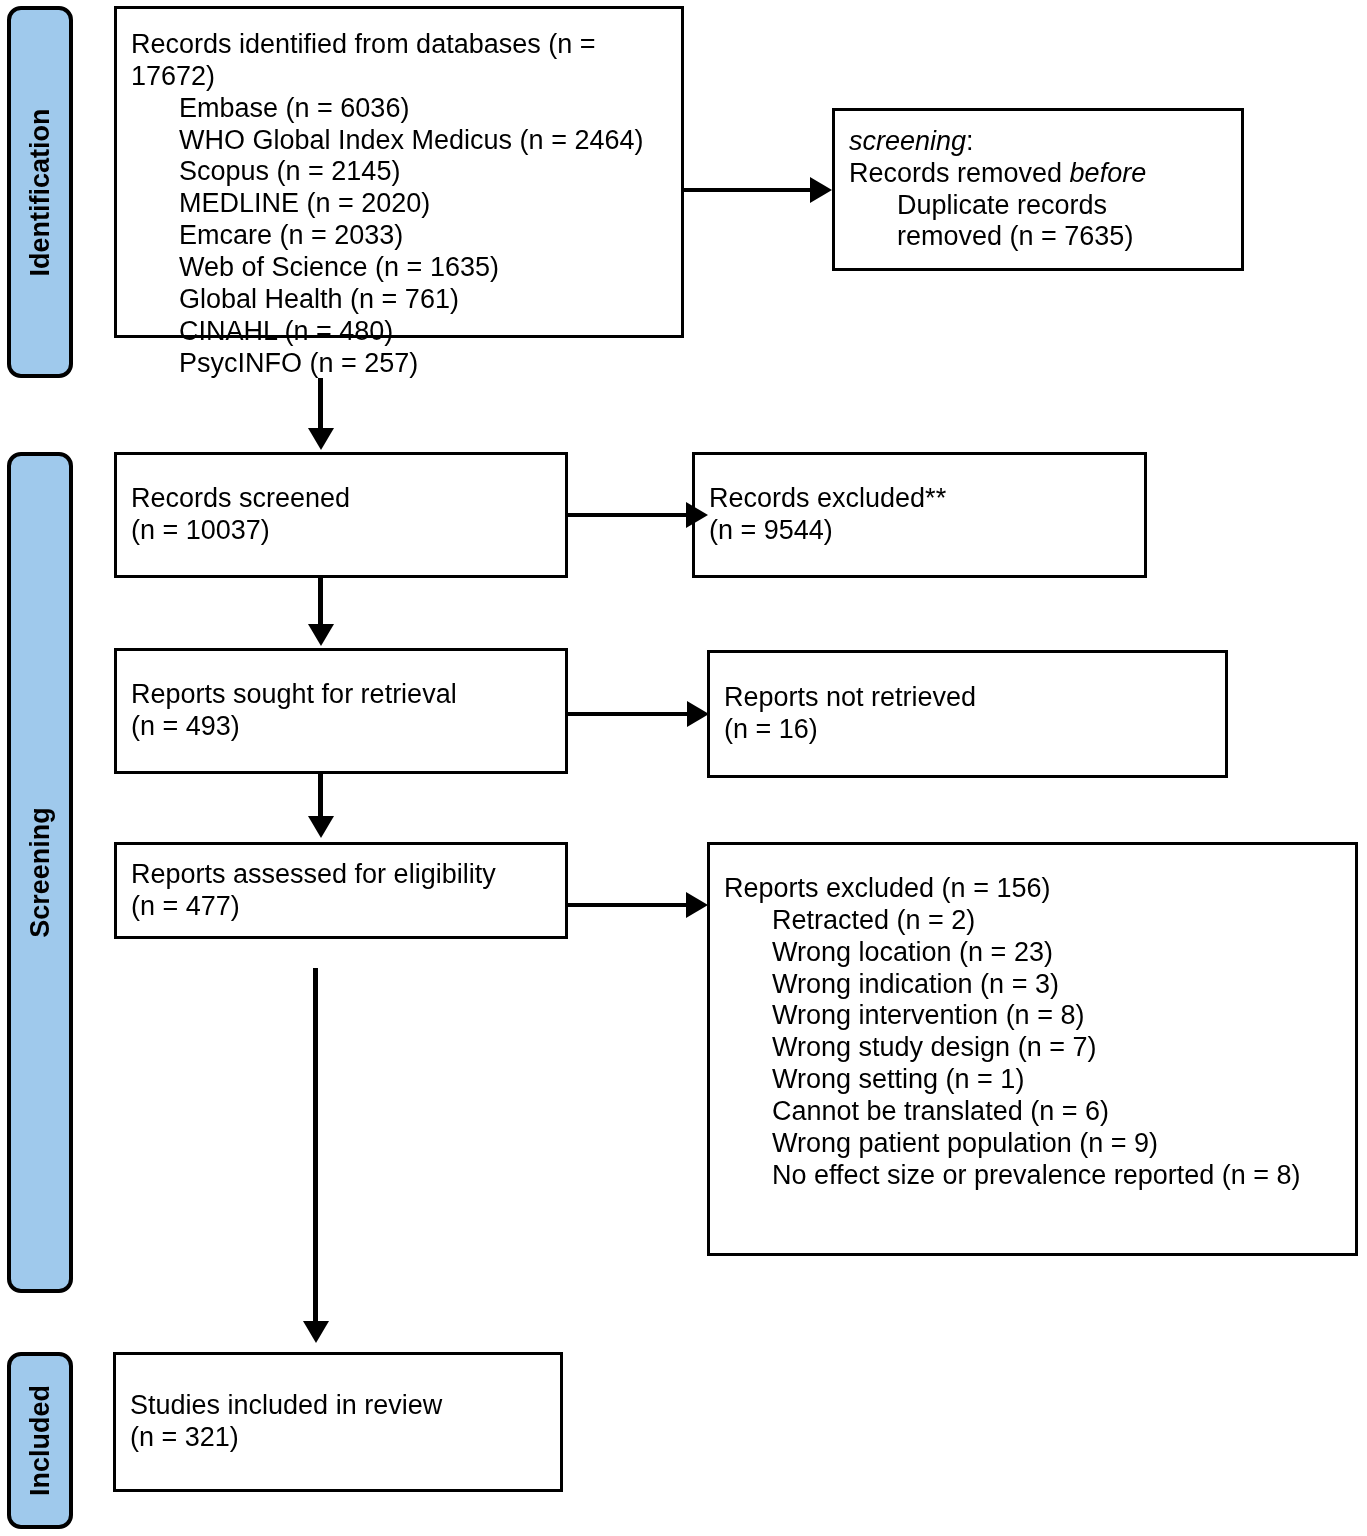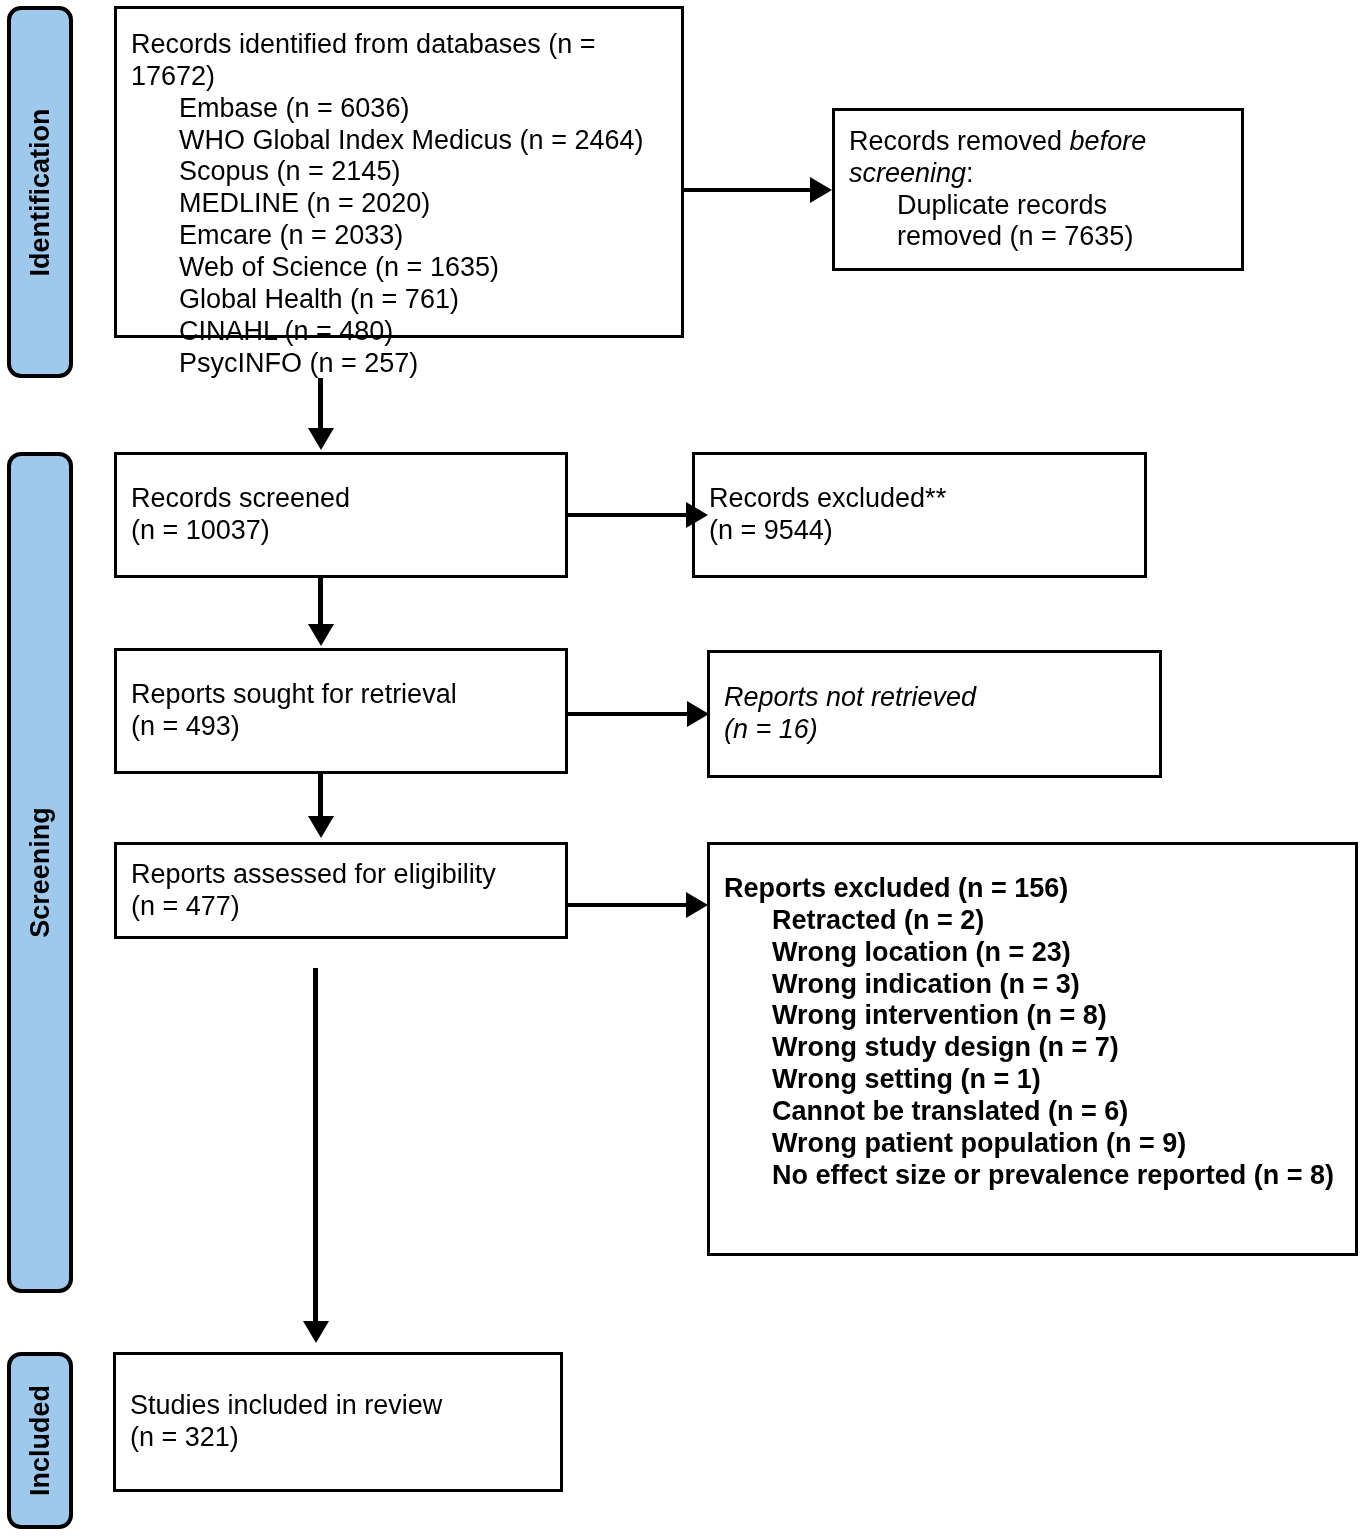--- a/index.html
+++ b/index.html
@@ -115,22 +115,22 @@
       <span class="indent">Emcare (n = 2033)</span>
       <span class="indent">Web of Science (n = 1635)</span>
       <span class="indent">Global Health (n = 761)</span>
       <span class="indent">CINAHL (n = 480)</span>
       <span class="indent">PsycINFO (n = 257)</span>
     </div>
   </div>
 
   <div class="box" style="left:832px; top:108px; width:412px; height:163px;">
     <div class="box-text">
+      <span class="ln"><em>screening</em><span>:</span></span>
       <span class="ln"><span>Records removed </span><em>before</em></span>
-      <span class="ln"><em>screening</em><span>:</span></span>
       <span class="indent">Duplicate records</span>
       <span class="ln" style="padding-left:48px;">removed (n = 7635)</span>
     </div>
   </div>
 
   <div class="box" style="left:114px; top:452px; width:454px; height:126px;">
     <div class="box-text">
       <span class="ln">Records screened</span>
       <span class="ln">(n = 10037)</span>
     </div>
@@ -143,35 +143,35 @@
     </div>
   </div>
 
   <div class="box" style="left:114px; top:648px; width:454px; height:126px;">
     <div class="box-text">
       <span class="ln">Reports sought for retrieval</span>
       <span class="ln">(n = 493)</span>
     </div>
   </div>
 
-  <div class="box" style="left:707px; top:650px; width:455px; height:128px;font-style:italic;">
+  <div class="box" style="left:707px; top:650px; width:521px; height:128px;">
     <div class="box-text">
       <span class="ln">Reports not retrieved</span>
       <span class="ln">(n = 16)</span>
     </div>
   </div>
 
   <div class="box" style="left:114px; top:842px; width:454px; height:97px;justify-content:center;">
     <div class="box-text">
       <span class="ln">Reports assessed for eligibility</span>
       <span class="ln">(n = 477)</span>
     </div>
   </div>
 
-  <div class="box" style="left:707px; top:842px; width:651px; height:414px; justify-content:flex-start; padding-top:28px;font-weight:bold;">
+  <div class="box" style="left:707px; top:842px; width:651px; height:414px; justify-content:flex-start; padding-top:28px;">
     <div class="box-text">
       <span class="ln">Reports excluded (n = 156)</span>
       <span class="indent">Retracted (n = 2)</span>
       <span class="indent">Wrong location (n = 23)</span>
       <span class="indent">Wrong indication (n = 3)</span>
       <span class="indent">Wrong intervention (n = 8)</span>
       <span class="indent">Wrong study design (n = 7)</span>
       <span class="indent">Wrong setting (n = 1)</span>
       <span class="indent">Cannot be translated (n = 6)</span>
       <span class="indent">Wrong patient population (n = 9)</span>

